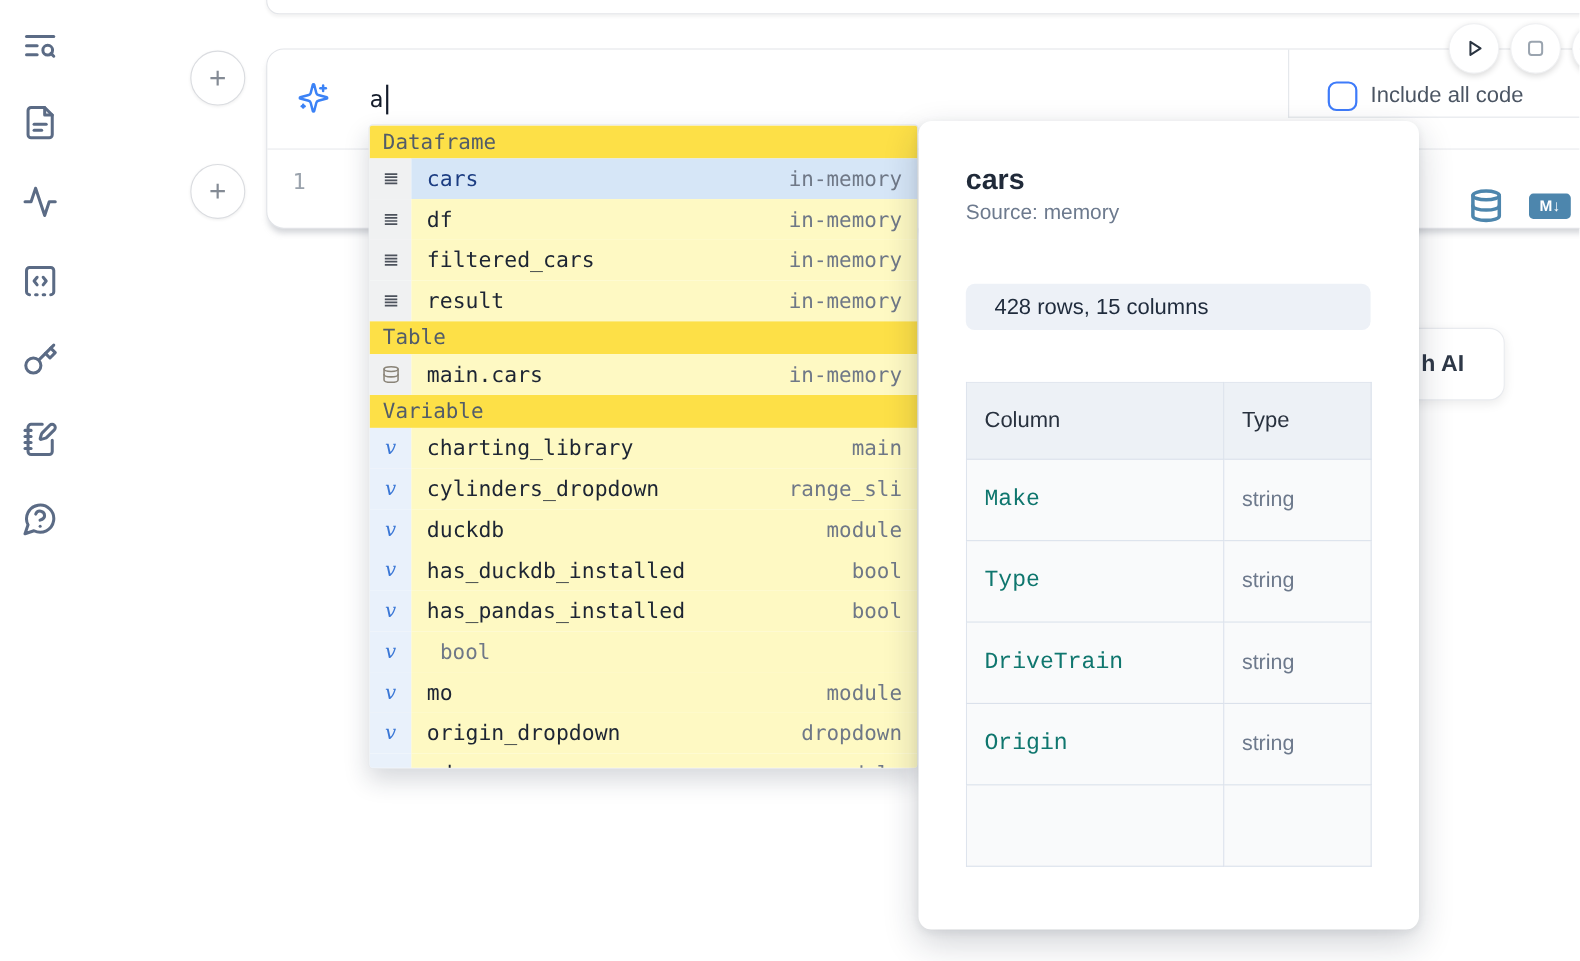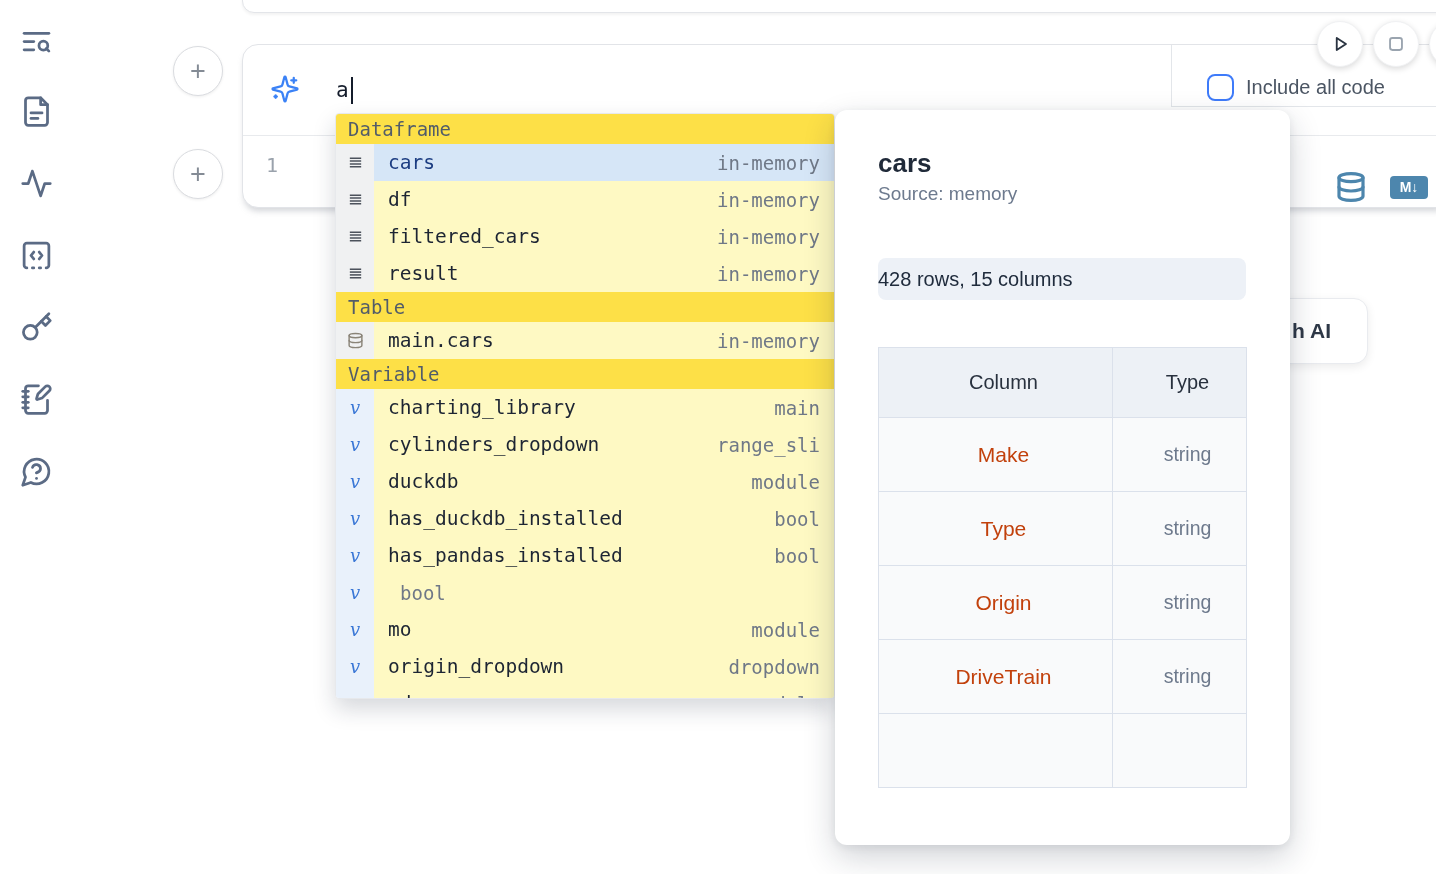--- a/index.html
+++ b/index.html
@@ -77,27 +77,27 @@
   .ac-row.sel .ac-name { color:#1c3d82; }
   .ac-type { font-size:19px; color:#6f7887; white-space:pre; margin-left:12px; }
 
   
   #panel { left:835px; top:110px; width:455px; height:735px; background:#fff; border-radius:12px;
     box-shadow:0 12px 32px rgba(25,35,55,.20), 0 2px 8px rgba(25,35,55,.08); z-index:20; }
   #p-title { position:absolute; left:43px; top:38px; font-size:26px; font-weight:bold; color:#202a39; }
   #p-source { position:absolute; left:43px; top:73px; font-size:19px; color:#6d7a8e; }
   #p-badge { position:absolute; left:43px; top:148px; width:368px; height:42px;
     background:#edf1f7; border-radius:8px; font-size:20px; color:#202c3d;
-    line-height:42px; padding-left:0; }
+    line-height:42px; padding-left:26px; }
   #p-tablewrap { position:absolute; left:43px; top:237px; width:370px; height:465px; overflow:hidden; }
   #p-table { width:368px; border-collapse:collapse; table-layout:fixed; }
-  #p-table th, #p-table td { border:1px solid #dbe1eb; text-align:center; padding-left:16px; }
+  #p-table th, #p-table td { border:1px solid #dbe1eb; text-align:left; padding-left:16px; }
   #p-table th { height:70px; background:#edf1f6; font-size:20px; font-weight:normal; color:#28313e; }
   #p-table td { height:74px; background:#f9fafb; }
-  td.c-name { font-family:Liberation Sans, sans-serif; font-size:21px; color:#c2410c; }
+  td.c-name { font-family:Liberation Mono, monospace; font-size:21px; color:#0f766e; }
   td.c-type { font-size:19.5px; color:#6d798c; }
 
   
   #ai-btn { left:1100px; top:298px; width:268px; height:66px; background:#fff;
     border:1px solid #e9ebef; border-radius:14px; box-shadow:0 3px 10px rgba(0,0,0,.08);
     z-index:12; text-align:right; padding-right:36px; line-height:63px;
     font-size:21px; font-weight:bold; color:#2e3847; cursor:pointer; }
 </style>
 </head>
 <body>
@@ -370,28 +370,28 @@
         <tbody>
           <tr>
             <td class="c-name">Make</td>
             <td class="c-type">string</td>
           </tr>
           <tr>
             <td class="c-name">Type</td>
             <td class="c-type">string</td>
           </tr>
           <tr>
+            <td class="c-name">DriveTrain</td>
+            <td class="c-type">string</td>
+          </tr>
+          <tr>
             <td class="c-name">Origin</td>
             <td class="c-type">string</td>
           </tr>
           <tr>
-            <td class="c-name">DriveTrain</td>
-            <td class="c-type">string</td>
-          </tr>
-          <tr>
             <td class="c-name"></td>
             <td class="c-type"></td>
           </tr>
         </tbody>
       </table>
     </div>
   </div>
 
 </div>
 

